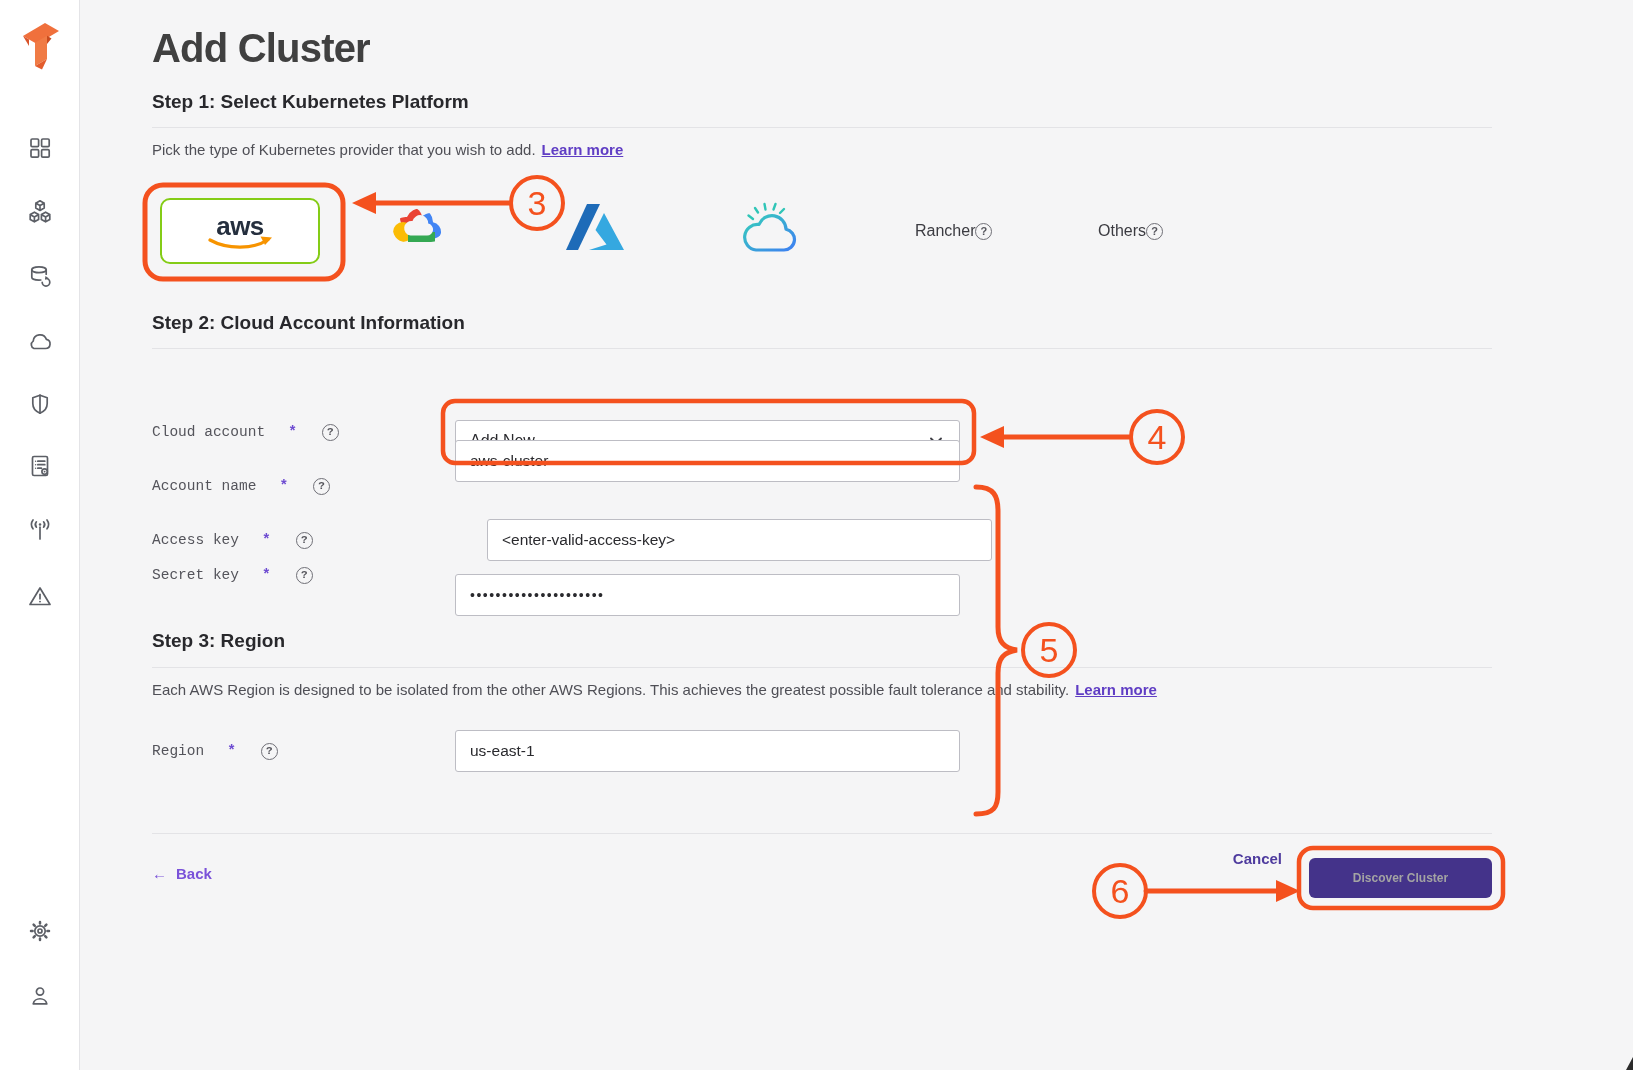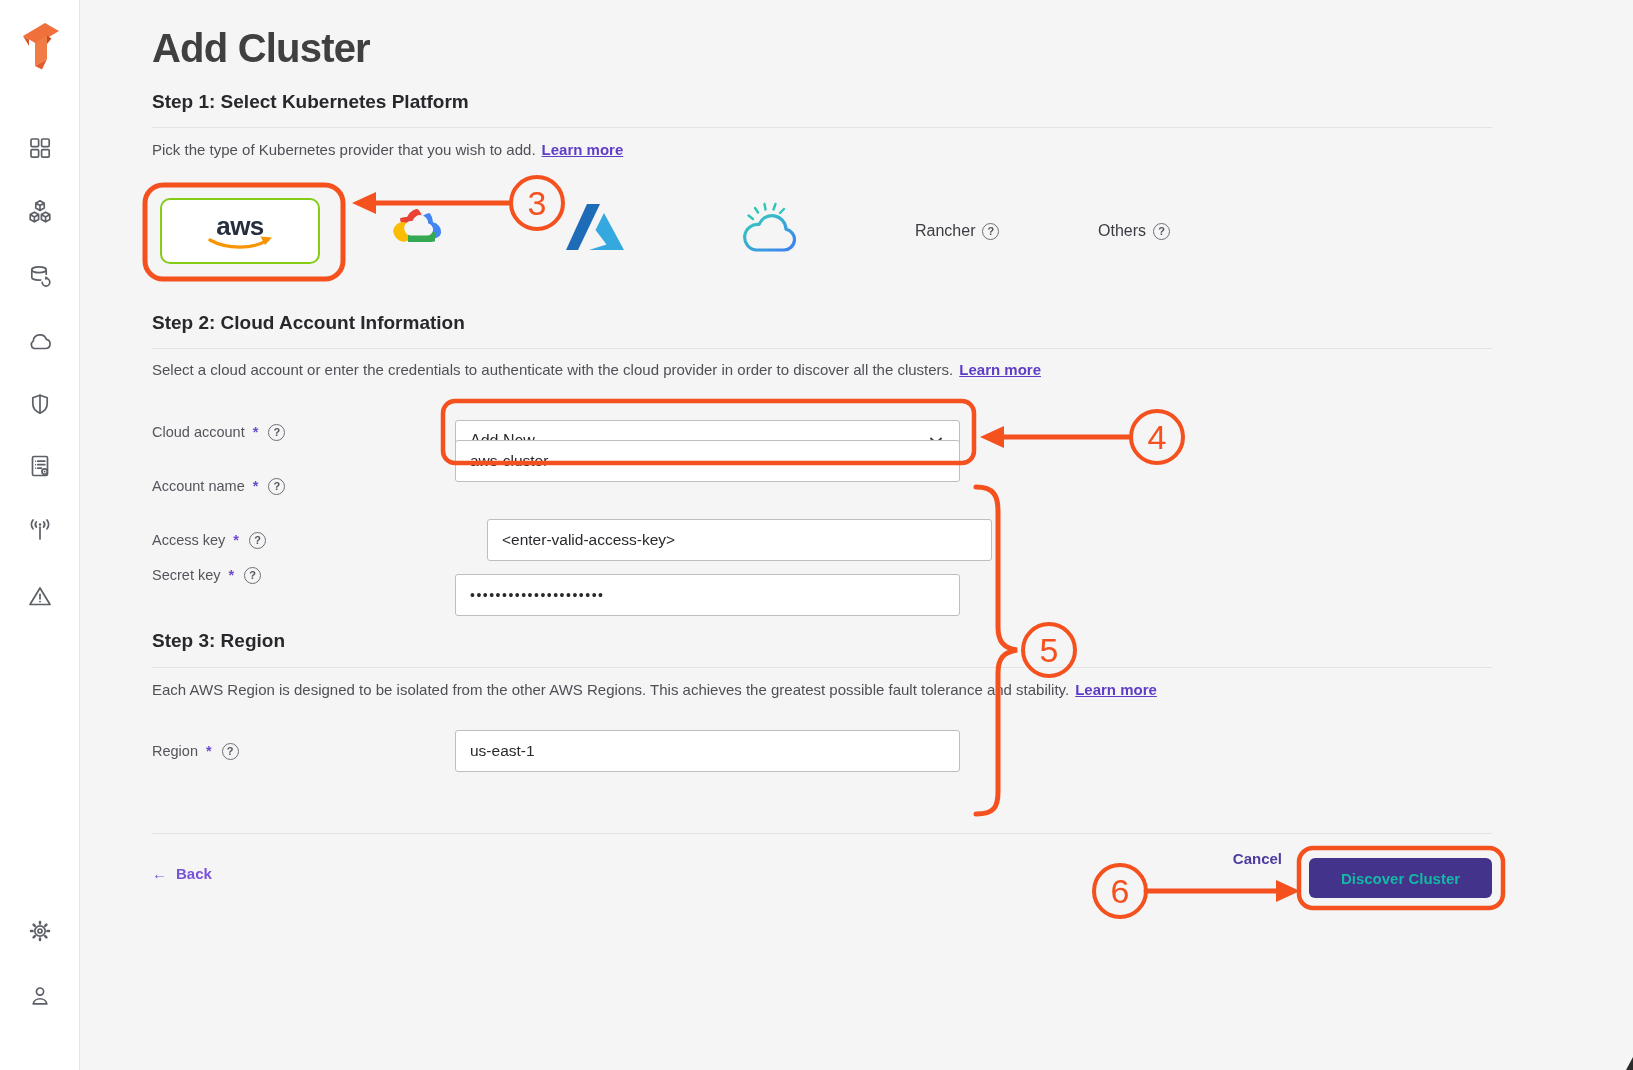--- a/index.html
+++ b/index.html
@@ -14,36 +14,36 @@
   
   .h1{position:absolute;left:152px;top:26px;font-size:40px;font-weight:800;color:#404040;letter-spacing:-0.8px;}
   .step-h{position:absolute;left:152px;font-size:19px;font-weight:700;color:#28282c;}
   .rule{position:absolute;left:152px;width:1340px;height:1px;background:#e3e3e6;}
   .desc{position:absolute;left:152px;font-size:15px;color:#4f4f56;white-space:nowrap;}
   .lm{color:#5F3DC4;text-decoration:underline;font-weight:600;margin-left:6px;cursor:pointer;text-align:center;}
 
   
   .aws-tile{position:absolute;left:160px;top:198px;width:160px;height:66px;background:#fff;border:2px solid #84cc16;border-radius:10px;display:flex;align-items:center;justify-content:center;box-sizing:border-box;cursor:pointer;}
   .prov-ic{position:absolute;cursor:pointer;}
-  .prov-label{position:absolute;display:flex;align-items:center;gap:7px;font-size:16px;color:#3b3b41;cursor:pointer;}
+  .prov-label{position:absolute;display:flex;align-items:center;font-size:16px;color:#3b3b41;cursor:pointer;}
   .q{width:17px;height:17px;border:1.6px solid #6f6f76;border-radius:50%;display:inline-flex;align-items:center;justify-content:center;font-size:11px;font-weight:700;color:#55555c;box-sizing:border-box;flex:none;}
 
   
-  .flabel{position:absolute;left:152px;height:20px;display:flex;align-items:center;gap:7px;font-size:14.5px;color:#54545b;}
+  .flabel{position:absolute;left:152px;height:20px;display:flex;align-items:center;gap:22px;font-size:14.5px;color:#54545b;font-family:Liberation Mono, monospace;}
   .req{color:#6d4bd1;font-weight:700;margin-left:1px;}
   .flabel .q{margin-left:3px;}
   .field{position:absolute;left:455px;width:505px;height:42px;background:#fff;border:1px solid #bdbdc4;border-radius:3px;box-sizing:border-box;font-size:15.5px;color:#2a2a2e;padding:0 14px;display:flex;align-items:center;font-family:"Liberation Sans",sans-serif;}
   input.field{outline:none;}
   .select{justify-content:space-between;cursor:pointer;font-size:16px;}
   .dots{letter-spacing:1.5px;font-size:14px;}
 
   
   .back{position:absolute;left:152px;top:865px;display:flex;align-items:center;gap:9px;font-size:15px;font-weight:700;color:#7a52d9;cursor:pointer;}
   .cancel{position:absolute;left:1212px;top:850px;width:70px;text-align:right;font-size:15px;font-weight:700;color:#4e3b9e;cursor:pointer;}
-  .submit{position:absolute;left:1309px;top:858px;width:183px;height:40px;background:#44338A;border:none;border-radius:6px;color:#14b8a6;font-size:15px;font-weight:700;display:flex;align-items:center;justify-content:center;cursor:pointer;font-family:"Liberation Sans",sans-serif;}
+  .submit{position:absolute;left:1309px;top:858px;width:183px;height:40px;background:#44338A;border:none;border-radius:6px;color:#a3a3a3;font-size:12px;font-weight:700;display:flex;align-items:center;justify-content:center;cursor:pointer;font-family:"Liberation Sans",sans-serif;}
 
   
   .overlay{position:absolute;left:0;top:0;width:1633px;height:1070px;pointer-events:none;}
   .overlay .shape{stroke:#F4511E;fill:none;}
   .overlay text{fill:#F4511E;font-family:"Liberation Sans",sans-serif;font-size:34px;font-weight:400;text-anchor:middle;}
 
   .corner-artifact{position:absolute;right:0;bottom:0;width:0;height:0;border-left:7px solid transparent;border-bottom:13px solid #2b2b2b;}
 </style>
 </head>
 <body>
@@ -213,23 +213,20 @@
     <span>Rancher</span>
     <span class="q">?</span>
   </div>
   <div class="prov-label" style="left:1098px;top:222px">
     <span>Others</span>
     <span class="q">?</span>
   </div>
 
   <div class="step-h" style="top:312px">Step 2: Cloud Account Information</div>
   <div class="rule" style="top:348px"></div>
-  <div class="desc" style="top:361px">
-    <span>Select a cloud account or enter the credentials to authenticate with the cloud provider in order to discover all the clusters.</span><span class="lm">Learn more</span>
-  </div>
 
   <div class="flabel" style="top:422px">
     <span>Cloud account</span>
       <span class="req">*</span>
       <span class="q">?</span>
   </div>
   <div class="field select" style="top:420px">
     <span>Add New</span>
     <svg width="18" height="18" viewBox="0 0 18 18">
       <polyline points="4,6.5 9,11.5 14,6.5" fill="none" stroke="#3f3f46" stroke-width="1.9" stroke-linecap="round" stroke-linejoin="round"></polyline>

